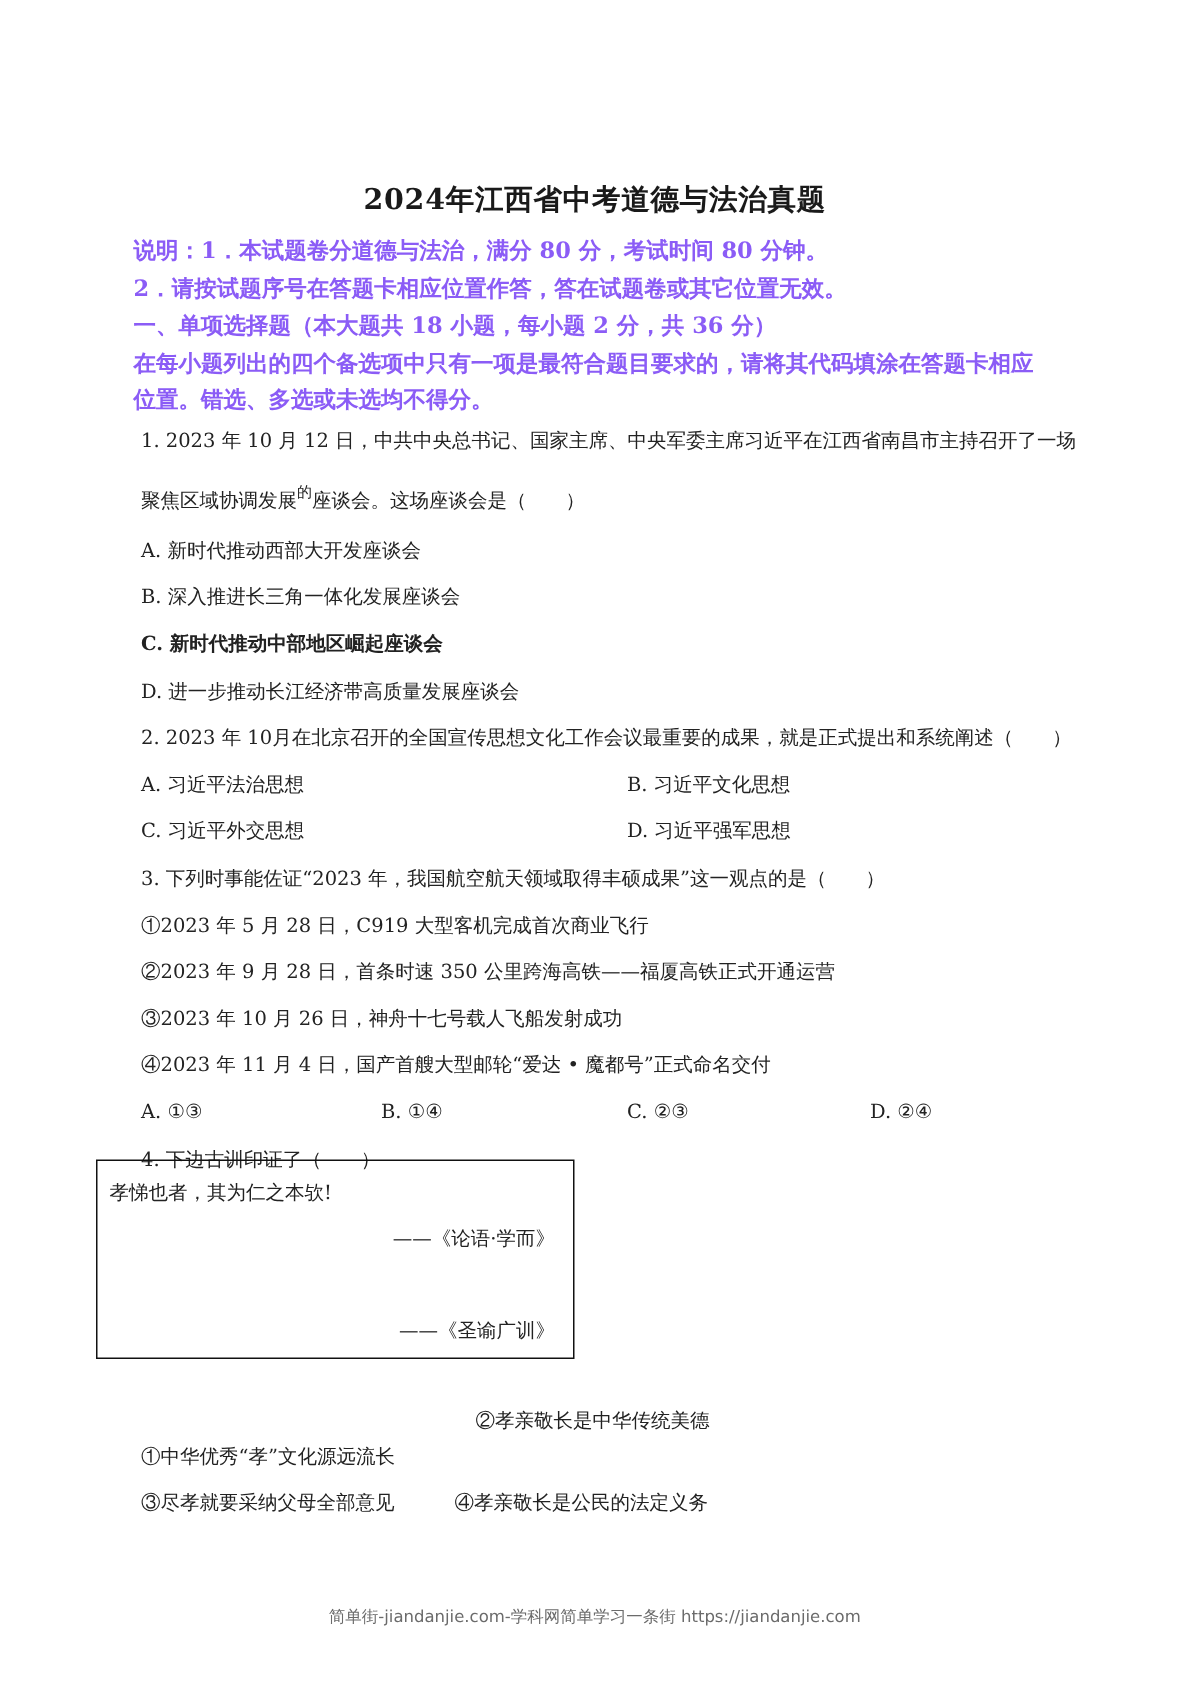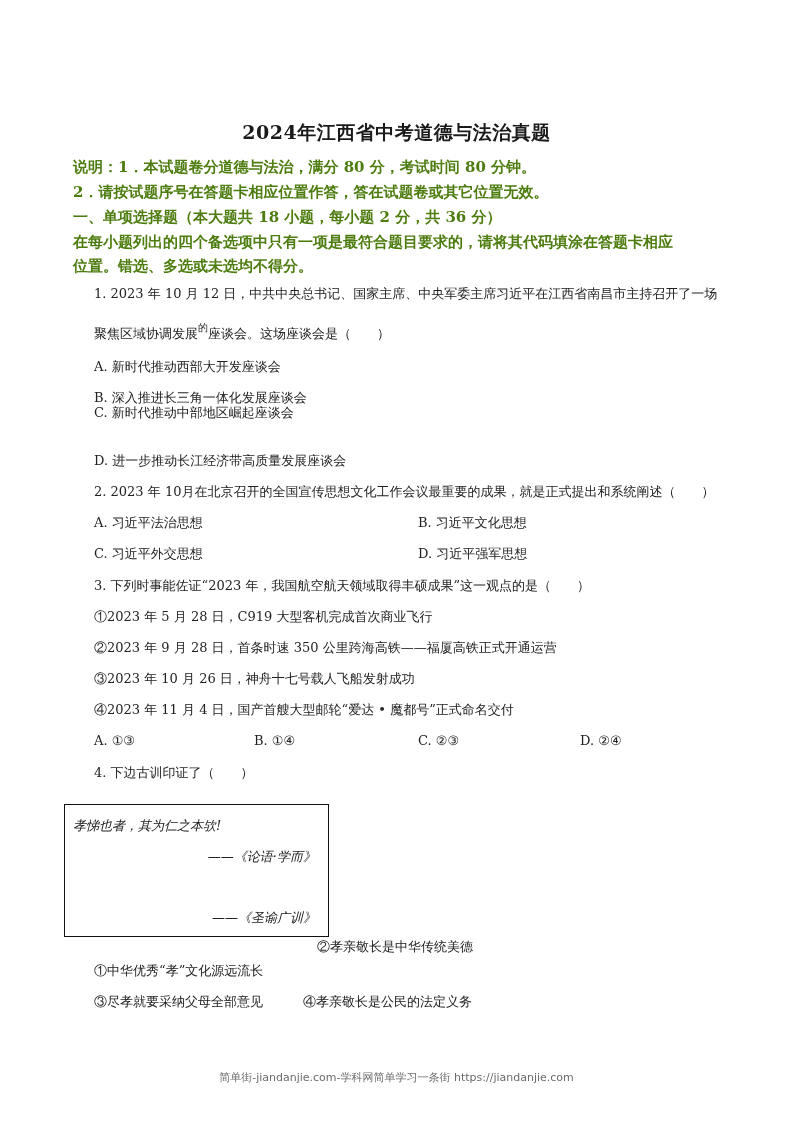--- a/index.html
+++ b/index.html
@@ -6,26 +6,26 @@
   body {
     width: 793px; height: 1122px; position: relative; overflow: hidden;
     font-family: "DejaVu Serif", "Liberation Serif", serif;
     color: #1a1a1a;
   }
   .abs { position: absolute; white-space: nowrap; }
   .title {
     left: 0; width: 793px; top: 120px; text-align: center;
     font-size: 19px; font-weight: bold; letter-spacing: 0.5px;
   }
-  .bold { font-weight: bold; font-size: 15px; color: #4d7c0f; }
+  .bold { font-weight: bold; font-size: 15px; color: #8b5cf6; margin-left: 16px; }
   .q { font-size: 13px; color: #222; margin-left: 21px; }
   .sup { font-size: 10px; position: relative; top: -7px; }
   .quote-box {
-    position: absolute; left: 64px; top: 804px; width: 265px; height: 133px;
-    border: 1.5px solid #111; box-sizing: border-box; font-style: italic;
+    position: absolute; left: 64px; top: 773px; width: 319px; height: 133px;
+    border: 1.5px solid #111; box-sizing: border-box;
   }
   .quote-line { position: absolute; font-size: 13px; color: #222; white-space: nowrap; }
   .footer {
     left: 0; width: 793px; top: 1070px; text-align: center;
     font-family: "DejaVu Sans", "Liberation Sans", sans-serif;
     font-size: 11px; color: #6b6b6b;
   }
 </style>
 </head>
 <body>
@@ -37,21 +37,21 @@
 <div class="abs bold" style="left:73px;top:208px;">一、单项选择题（本大题共 18 小题，每小题 2 分，共 36 分）</div>
 <div class="abs bold" style="left:73px;top:233px;">在每小题列出的四个备选项中只有一项是最符合题目要求的，请将其代码填涂在答题卡相应</div>
 <div class="abs bold" style="left:73px;top:257px;">位置。错选、多选或未选均不得分。</div>
 
 <div class="abs q" style="left:73px;top:285px;">1. 2023 年 10 月 12 日，中共中央总书记、国家主席、中央军委主席习近平在江西省南昌市主持召开了一场</div>
 <div class="abs q" style="left:73px;top:325px;">
   <span>聚焦区域协调发展</span><span class="sup">的</span><span>座谈会。这场座谈会是（　　）</span>
 </div>
 <div class="abs q" style="left:73px;top:358px;"><span>A.</span>&nbsp;<span>新时代推动西部大开发座谈会</span></div>
 <div class="abs q" style="left:73px;top:389px;"><span>B.</span>&nbsp;<span>深入推进长三角一体化发展座谈会</span></div>
-<div class="abs q" style="left:73px;top:404px;"><span>C.</span>&nbsp;<span>新时代推动中部地区崛起座谈会</span></div>
+<div class="abs q" style="left:73px;top:420px;font-weight:bold;"><span>C.</span>&nbsp;<span>新时代推动中部地区崛起座谈会</span></div>
 <div class="abs q" style="left:73px;top:452px;"><span>D.</span>&nbsp;<span>进一步推动长江经济带高质量发展座谈会</span></div>
 
 <div class="abs q" style="left:73px;top:483px;">2. 2023 年 10月在北京召开的全国宣传思想文化工作会议最重要的成果，就是正式提出和系统阐述（　　）</div>
 <div class="abs q" style="left:73px;top:514px;"><span>A.</span>&nbsp;<span>习近平法治思想</span></div>
 <div class="abs q" style="left:397px;top:514px;"><span>B.</span>&nbsp;<span>习近平文化思想</span></div>
 <div class="abs q" style="left:73px;top:545px;"><span>C.</span>&nbsp;<span>习近平外交思想</span></div>
 <div class="abs q" style="left:397px;top:545px;"><span>D.</span>&nbsp;<span>习近平强军思想</span></div>
 
 <div class="abs q" style="left:73px;top:577px;">3. 下列时事能佐证“2023 年，我国航空航天领域取得丰硕成果”这一观点的是（　　）</div>
 <div class="abs q" style="left:73px;top:608px;">①2023 年 5 月 28 日，C919 大型客机完成首次商业飞行</div>

